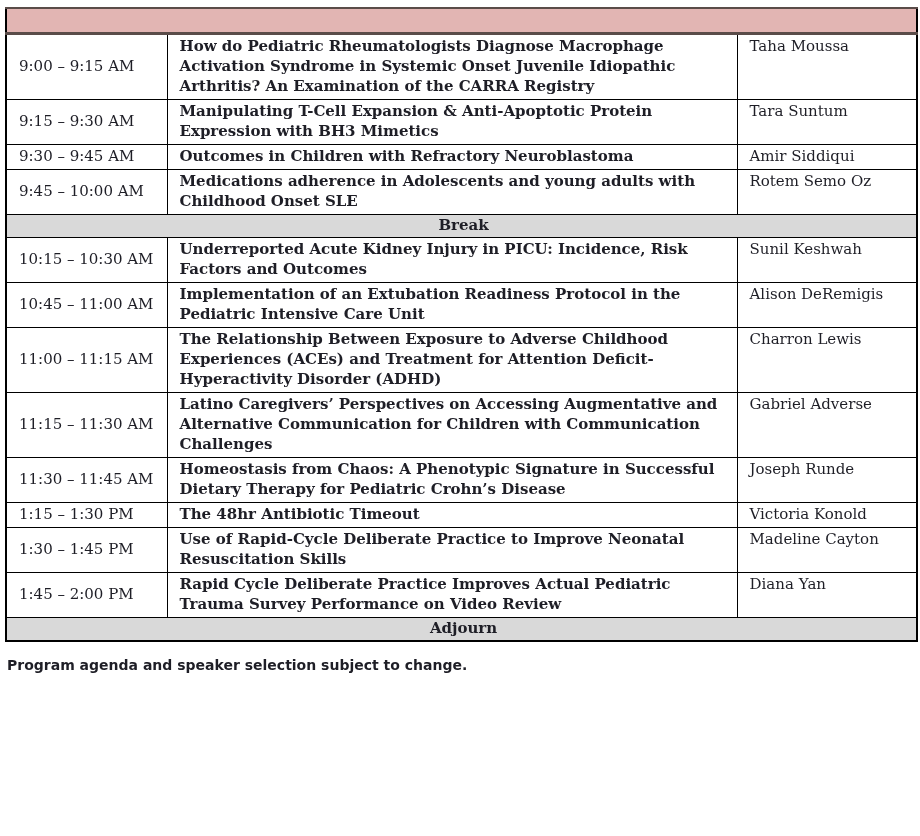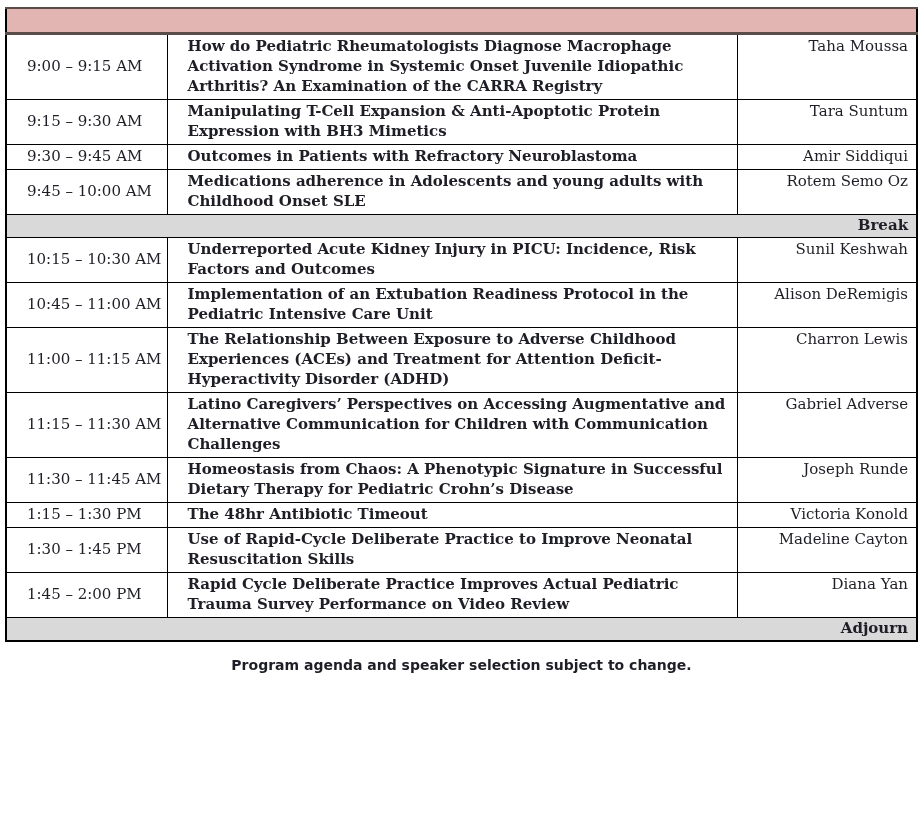--- a/index.html
+++ b/index.html
@@ -17,57 +17,55 @@
   table.agenda {
     border-collapse: collapse;
     table-layout: fixed;
     width: 911px;
     border: 2px solid var(--grid, #000);
   }
   td {
     border: 1px solid var(--grid, #000);
     font-size: 15px;
     line-height: 20px;
-    padding: 1px 8px 3px 20px;
+    padding: 1px 8px 3px 12px;
     color: var(--text, #1e1e26);
     vertical-align: top;
     word-wrap: break-word;
   }
   td.header-cell {
     background: var(--header-fill, #e2b5b3);
     height: 23px;
     padding: 0;
     border-top: 2px solid var(--header-border, #5a4c49);
     border-bottom: 3px solid var(--header-border, #5a4c49);
   }
   td.break-cell {
     background: var(--band-fill, #d9d9d9);
-    text-align: right;
+    text-align: center;
     font-weight: bold;
     padding-top: 0;
     padding-bottom: 2px;
   }
   td.time-cell {
     vertical-align: middle;
     white-space: nowrap;
   }
   td.title-cell {
     font-weight: bold;
   }
   td.speaker-cell {
     vertical-align: top;
-    text-align: right;
   }
   .footnote {
     font-family: "DejaVu Sans", "Liberation Sans", sans-serif;
     font-weight: bold;
     font-size: 14px;
     color: var(--text, #1e1e26);
     margin: 15px 0 0 2px;
-    text-align: center;
   }
 </style>
 </head>
 <body>
 
 <div class="page">
   <table class="agenda">
     <colgroup>
       <col style="width:161px">
       <col style="width:570px">
@@ -82,21 +80,21 @@
           <td class="title-cell">How do Pediatric Rheumatologists Diagnose Macrophage Activation Syndrome in Systemic Onset Juvenile Idiopathic Arthritis? An Examination of the CARRA Registry</td>
           <td class="speaker-cell">Taha Moussa</td>
         </tr>
         <tr>
           <td class="time-cell">9:15 – 9:30 AM</td>
           <td class="title-cell">Manipulating T-Cell Expansion &amp; Anti-Apoptotic Protein Expression with BH3 Mimetics</td>
           <td class="speaker-cell">Tara Suntum</td>
         </tr>
         <tr>
           <td class="time-cell">9:30 – 9:45 AM</td>
-          <td class="title-cell">Outcomes in Patients with Refractory Neuroblastoma</td>
+          <td class="title-cell">Outcomes in Children with Refractory Neuroblastoma</td>
           <td class="speaker-cell">Amir Siddiqui</td>
         </tr>
         <tr>
           <td class="time-cell">9:45 – 10:00 AM</td>
           <td class="title-cell">Medications adherence in Adolescents and young adults with Childhood Onset SLE</td>
           <td class="speaker-cell">Rotem Semo Oz</td>
         </tr>
         <tr>
           <td colspan="3" class="break-cell">Break</td>
         </tr>

